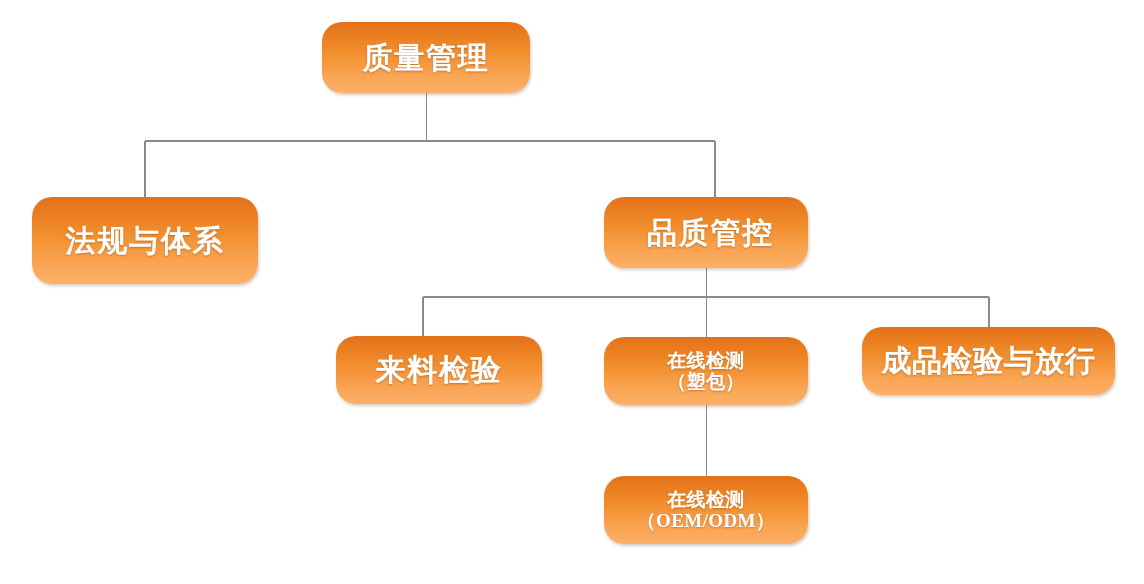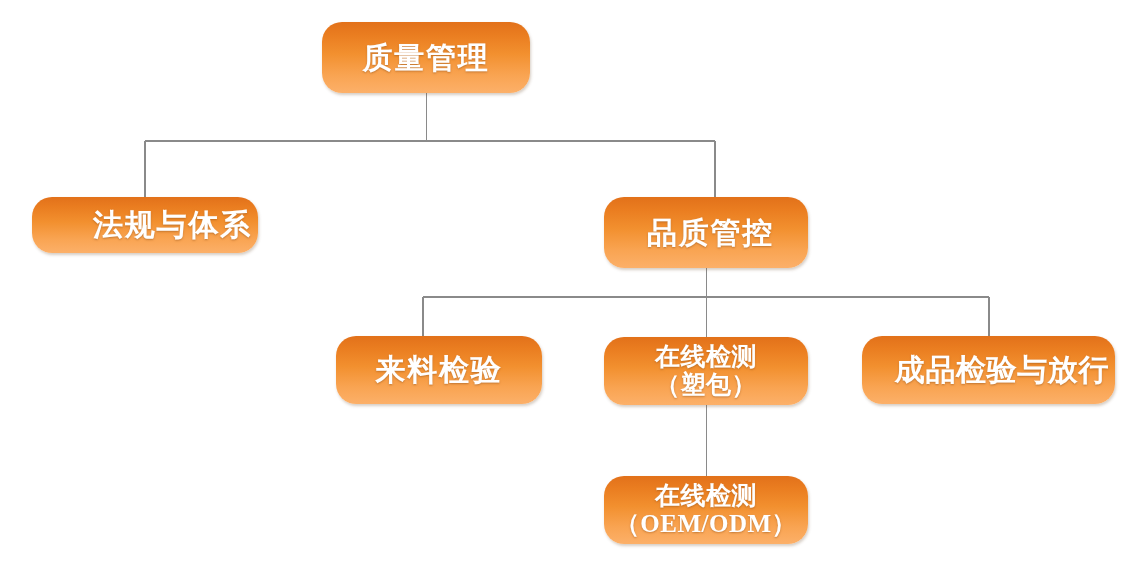--- a/index.html
+++ b/index.html
@@ -49,21 +49,21 @@
     font-weight: bold;
     line-height: 1.12;
     letter-spacing: 0.06em;
     text-shadow: 0 1px 2px rgba(150, 80, 20, 0.55),
                  0 0 1px rgba(255, 255, 255, 0.35);
     white-space: pre-line;
     padding: 0 6px;
     box-sizing: border-box;
   }
   .node.one-line .label { font-size: 30px; }
-  .node.two-line .label { font-size: 25px; letter-spacing: 0.02em; }
+  .node.two-line .label { font-size: 19px; letter-spacing: 0.02em; }
   .node.wide .label { font-size: 30px; letter-spacing: 0.02em; }
 </style>
 </head>
 <body>
 
 <div id="canvas">
 
   <svg id="connectors" width="1144" height="584" viewBox="0 0 1144 584" xmlns="http://www.w3.org/2000/svg">
     <g stroke="#8a8a8a" stroke-width="1.2" fill="none" shape-rendering="crispEdges">
 
@@ -86,38 +86,38 @@
       <line x1="989" y1="297" x2="989" y2="337"></line>
 
       <line x1="706.5" y1="405" x2="706.5" y2="477"></line>
     </g>
   </svg>
 
   <div class="node one-line" style="left:322px; top:22px; width:208px; height:71px;">
     <span class="label">质量管理</span>
   </div>
 
-  <div class="node one-line" style="left:32px; top:197px; width:226px; height:56px;text-align:right;">
+  <div class="node one-line" style="left:32px; top:197px; width:226px; height:87px;">
     <span class="label">法规与体系</span>
   </div>
 
   <div class="node one-line" style="left:604px; top:197px; width:204px; height:71px;padding-left:9px;">
     <span class="label">品质管控</span>
   </div>
 
   <div class="node one-line" style="left:336px; top:336px; width:206px; height:68px;">
     <span class="label">来料检验</span>
   </div>
 
   <div class="node two-line" style="left:604px; top:337px; width:204px; height:68px;">
     <span class="label">在线检测
 （塑包）</span>
   </div>
 
-  <div class="node wide" style="left:862px; top:336px; width:253px; height:68px;text-align:right;">
+  <div class="node wide" style="left:862px; top:327px; width:253px; height:68px;">
     <span class="label">成品检验与放行</span>
   </div>
 
   <div class="node two-line" style="left:604px; top:476px; width:204px; height:68px;">
     <span class="label">在线检测
 （OEM/ODM）</span>
   </div>
 
 </div>
 

